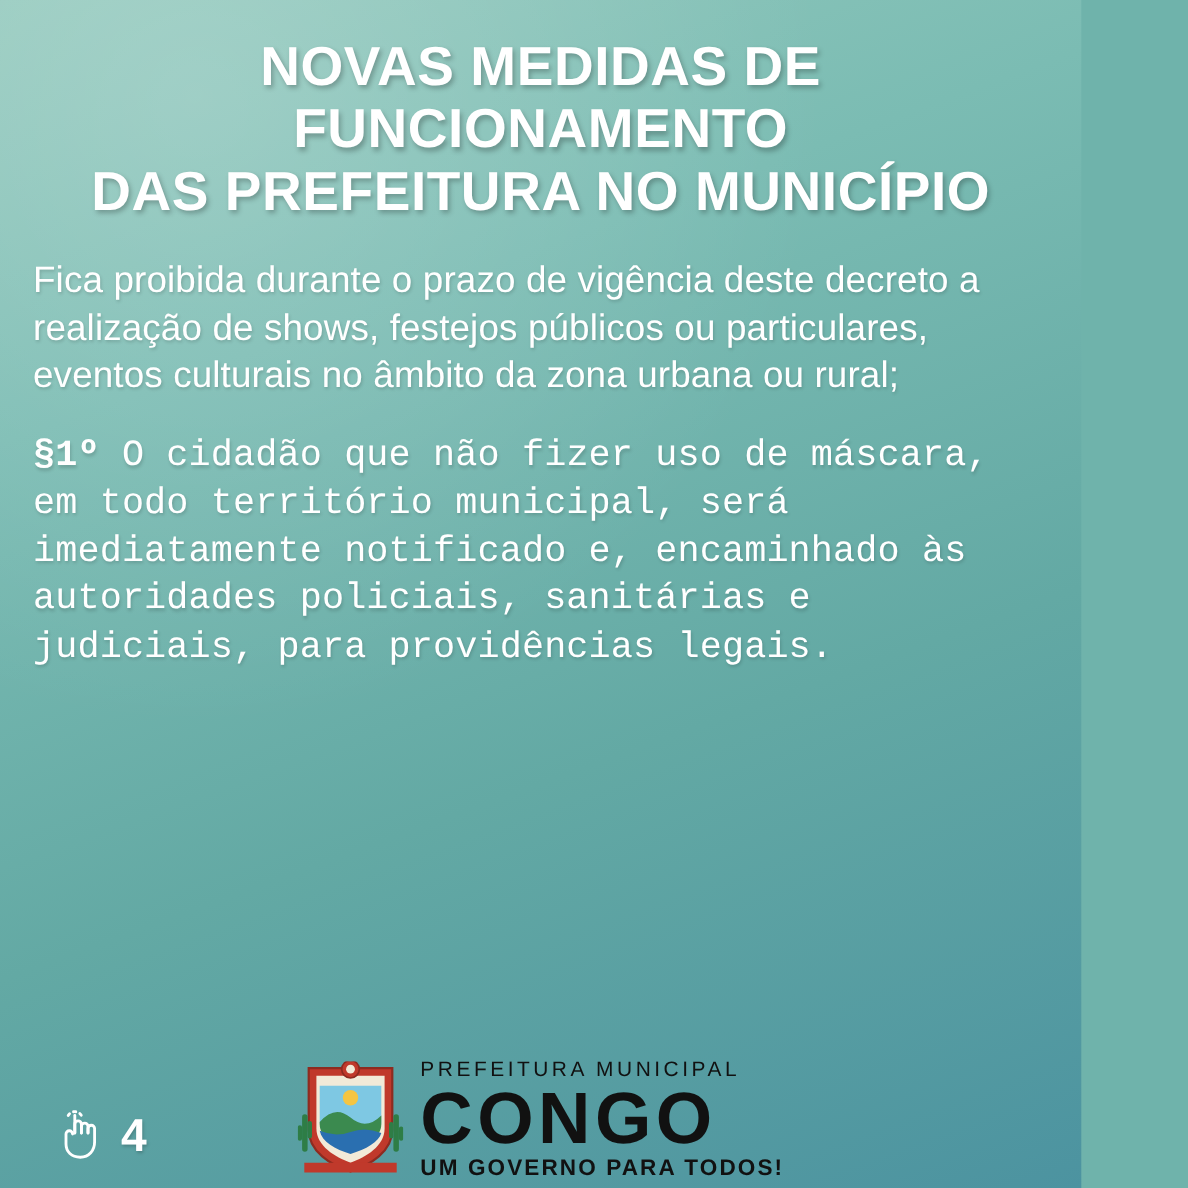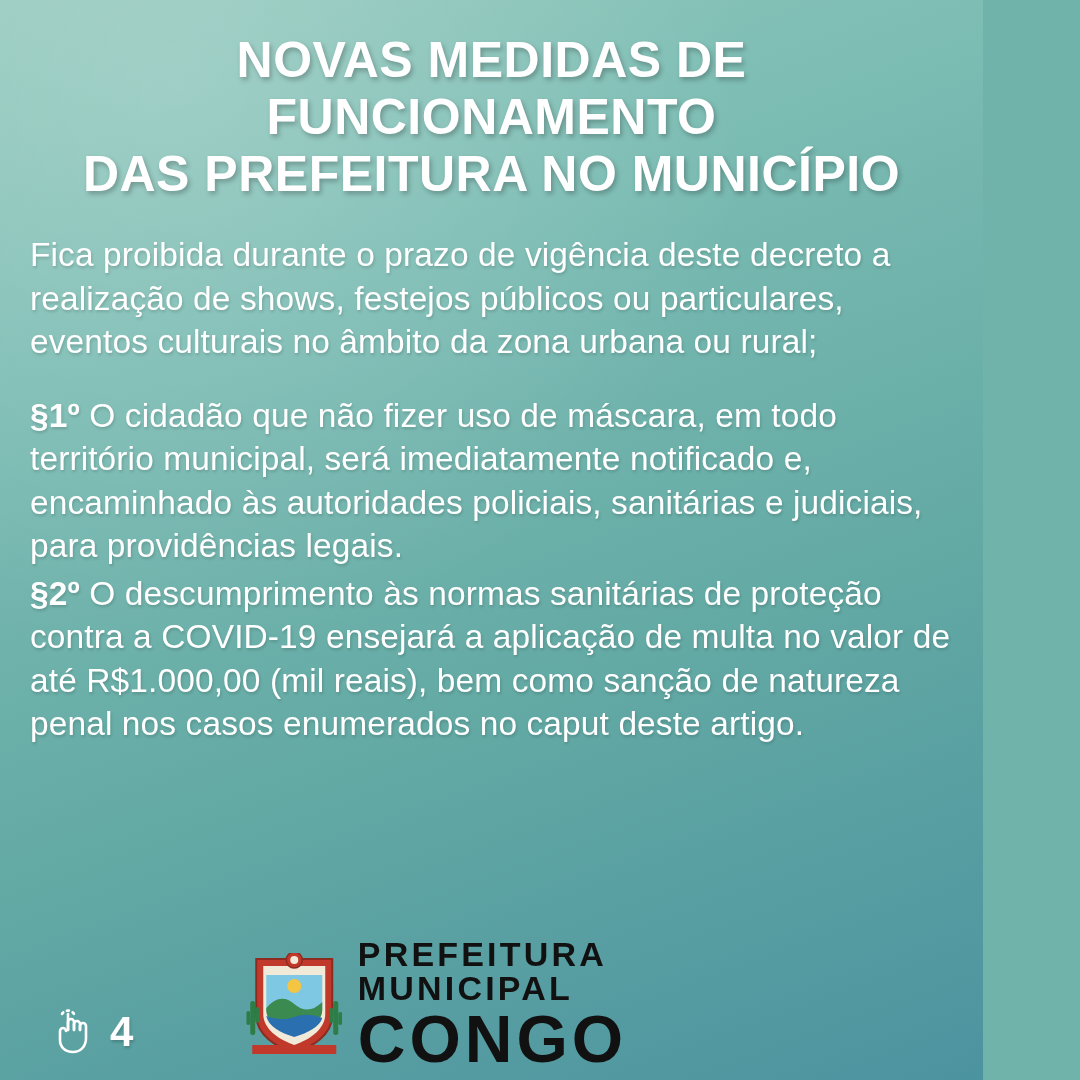--- a/index.html
+++ b/index.html
@@ -52,20 +52,21 @@
     font-size: 33.5px;
     line-height: 1.30;
     font-weight: 500;
     color: #ffffff;
     text-shadow: 1px 2px 3px rgba(0,0,0,0.16);
     margin: 0 0 30px 0;
     letter-spacing: 0.1px;
   }
   .para.tight {
     margin-bottom: 4px;
+    font-family: Liberation Mono, monospace;
   }
   .para .sec {
     font-weight: bold;
   }
 
   
   .footer {
     position: absolute;
     left: 0;
     right: 0;
@@ -114,22 +115,22 @@
   }
   .crest svg { display: block; }
 
   .brand-text {
     display: flex;
     flex-direction: column;
     justify-content: center;
     line-height: 1;
   }
   .brand-top {
-    font-size: 34px;
-    font-weight: bold;
+    font-size: 19px;
+    font-weight: normal;
     letter-spacing: 3.2px;
     color: #111111;
   }
   .brand-main {
     font-size: 66px;
     font-weight: bold;
     letter-spacing: 4px;
     color: #111111;
     line-height: 0.98;
     margin: 2px 0 0 0;
@@ -154,23 +155,20 @@
 
   <div class="body-block">
 
     <p class="para">Fica proibida durante o prazo de vigência deste decreto a realização de shows, festejos públicos ou particulares, eventos culturais no âmbito da zona urbana ou rural;</p>
 
 
     <p class="para tight">
       <span class="sec">§1º</span><span> O cidadão que não fizer uso de máscara, em todo território municipal, será imediatamente notificado e, encaminhado às autoridades policiais, sanitárias e judiciais, para providências legais.</span>
     </p>
 
-    <p class="para">
-      <span class="sec">§2º</span><span> O descumprimento às normas sanitárias de proteção contra a COVID-19 ensejará a aplicação de multa no valor de até R$1.000,00 (mil reais), bem como sanção de natureza penal nos casos enumerados no caput deste artigo.</span>
-    </p>
 
   </div>
 
   <div class="footer">
 
     <div class="page-marker">
       <span class="hand-icon">
         <svg viewBox="0 0 48 52" width="48" height="52" aria-hidden="true">
           <g fill="none" stroke="#ffffff" stroke-width="2.6" stroke-linecap="round" stroke-linejoin="round">
             <path d="M20 8 V24"></path>
@@ -213,19 +211,20 @@
           <circle cx="48" cy="7" r="8" fill="#c0392b" stroke="#8d2b20" stroke-width="1.5"></circle>
           <circle cx="48" cy="7" r="4" fill="#f2ead8"></circle>
 
           <path d="M6 92 H90 V101 H6 Z" fill="#c0392b"></path>
         </svg>
       </span>
 
       <span class="brand-text">
         <span class="brand-top">PREFEITURA MUNICIPAL</span>
         <span class="brand-main">CONGO</span>
+        <span class="brand-sub">UM GOVERNO PARA TODOS!</span>
       </span>
 
     </div>
 
   </div>
 
 </div>
 
 </body></html>

